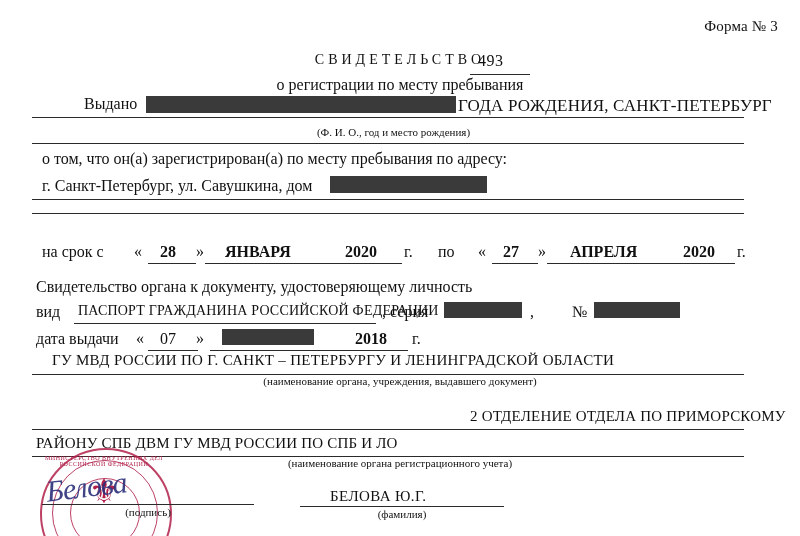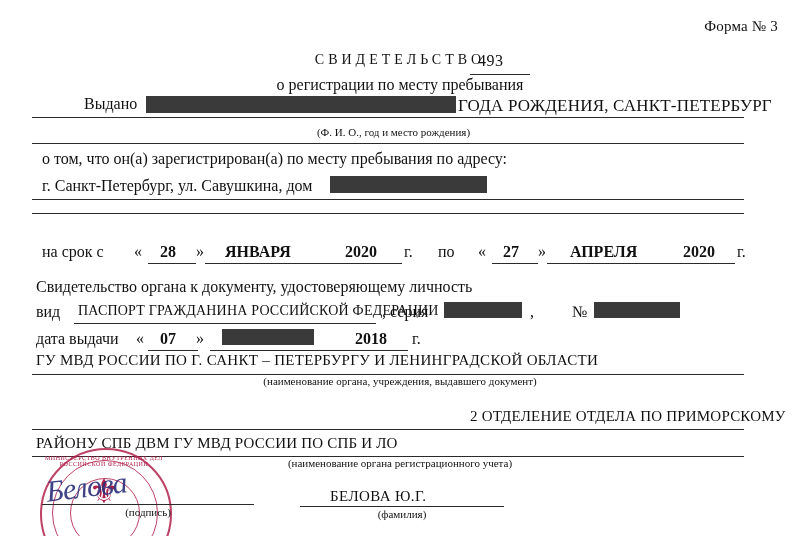--- a/index.html
+++ b/index.html
@@ -108,30 +108,30 @@
   .r-vid-val { top: 303px; left: 78px; font-size: 14px; letter-spacing: 0.2px; }
   .r-vid-underline { top: 323px; left: 74px; width: 302px; }
   .r-seria-lbl { top: 303px; left: 382px; }
   .r-seria-redact { top: 302px; left: 444px; width: 78px; height: 16px; }
   .r-seria-comma { top: 303px; left: 530px; }
   .r-num-lbl { top: 303px; left: 572px; }
   .r-num-redact { top: 302px; left: 594px; width: 86px; height: 16px; }
 
   .r-data-lbl { top: 330px; left: 36px; }
   .r-data-q1 { top: 330px; left: 136px; }
-  .r-data-d { top: 330px; left: 160px; font-weight: bold; }
+  .r-data-d { top: 330px; left: 160px; font-weight: normal; }
   .r-data-q2 { top: 330px; left: 196px; }
   .r-data-redact { top: 329px; left: 222px; width: 92px; height: 16px; }
   .r-data-y { top: 330px; left: 355px; font-weight: bold; }
   .r-data-g { top: 330px; left: 412px; }
   .u-data-d { top: 350px; left: 148px; width: 50px; }
   .u-data-m { top: 350px; left: 210px; width: 140px; }
   .u-data-y { top: 350px; left: 350px; width: 58px; }
 
-  .r-organ { top: 352px; left: 36px; font-size: 15px; letter-spacing: 0.3px; }
+  .r-organ { top: 352px; left: 52px; font-size: 15px; letter-spacing: 0.3px; }
   .r-organ-line { top: 374px; left: 32px; width: 712px; }
   .r-organ-cap { top: 375px; left: 0; width: 800px; text-align: center; }
 
   .r-nach { top: 408px; left: 36px; }
   .r-nach-val { top: 408px; left: 470px; font-size: 15px; letter-spacing: 0.2px; }
   .r-nach-line { top: 429px; left: 32px; width: 712px; }
   .r-nach-val2 { top: 435px; left: 36px; font-size: 15px; letter-spacing: 0.2px; }
   .r-nach-line2 { top: 456px; left: 32px; width: 712px; }
   .r-nach-cap { top: 457px; left: 0; width: 800px; text-align: center; }
 

